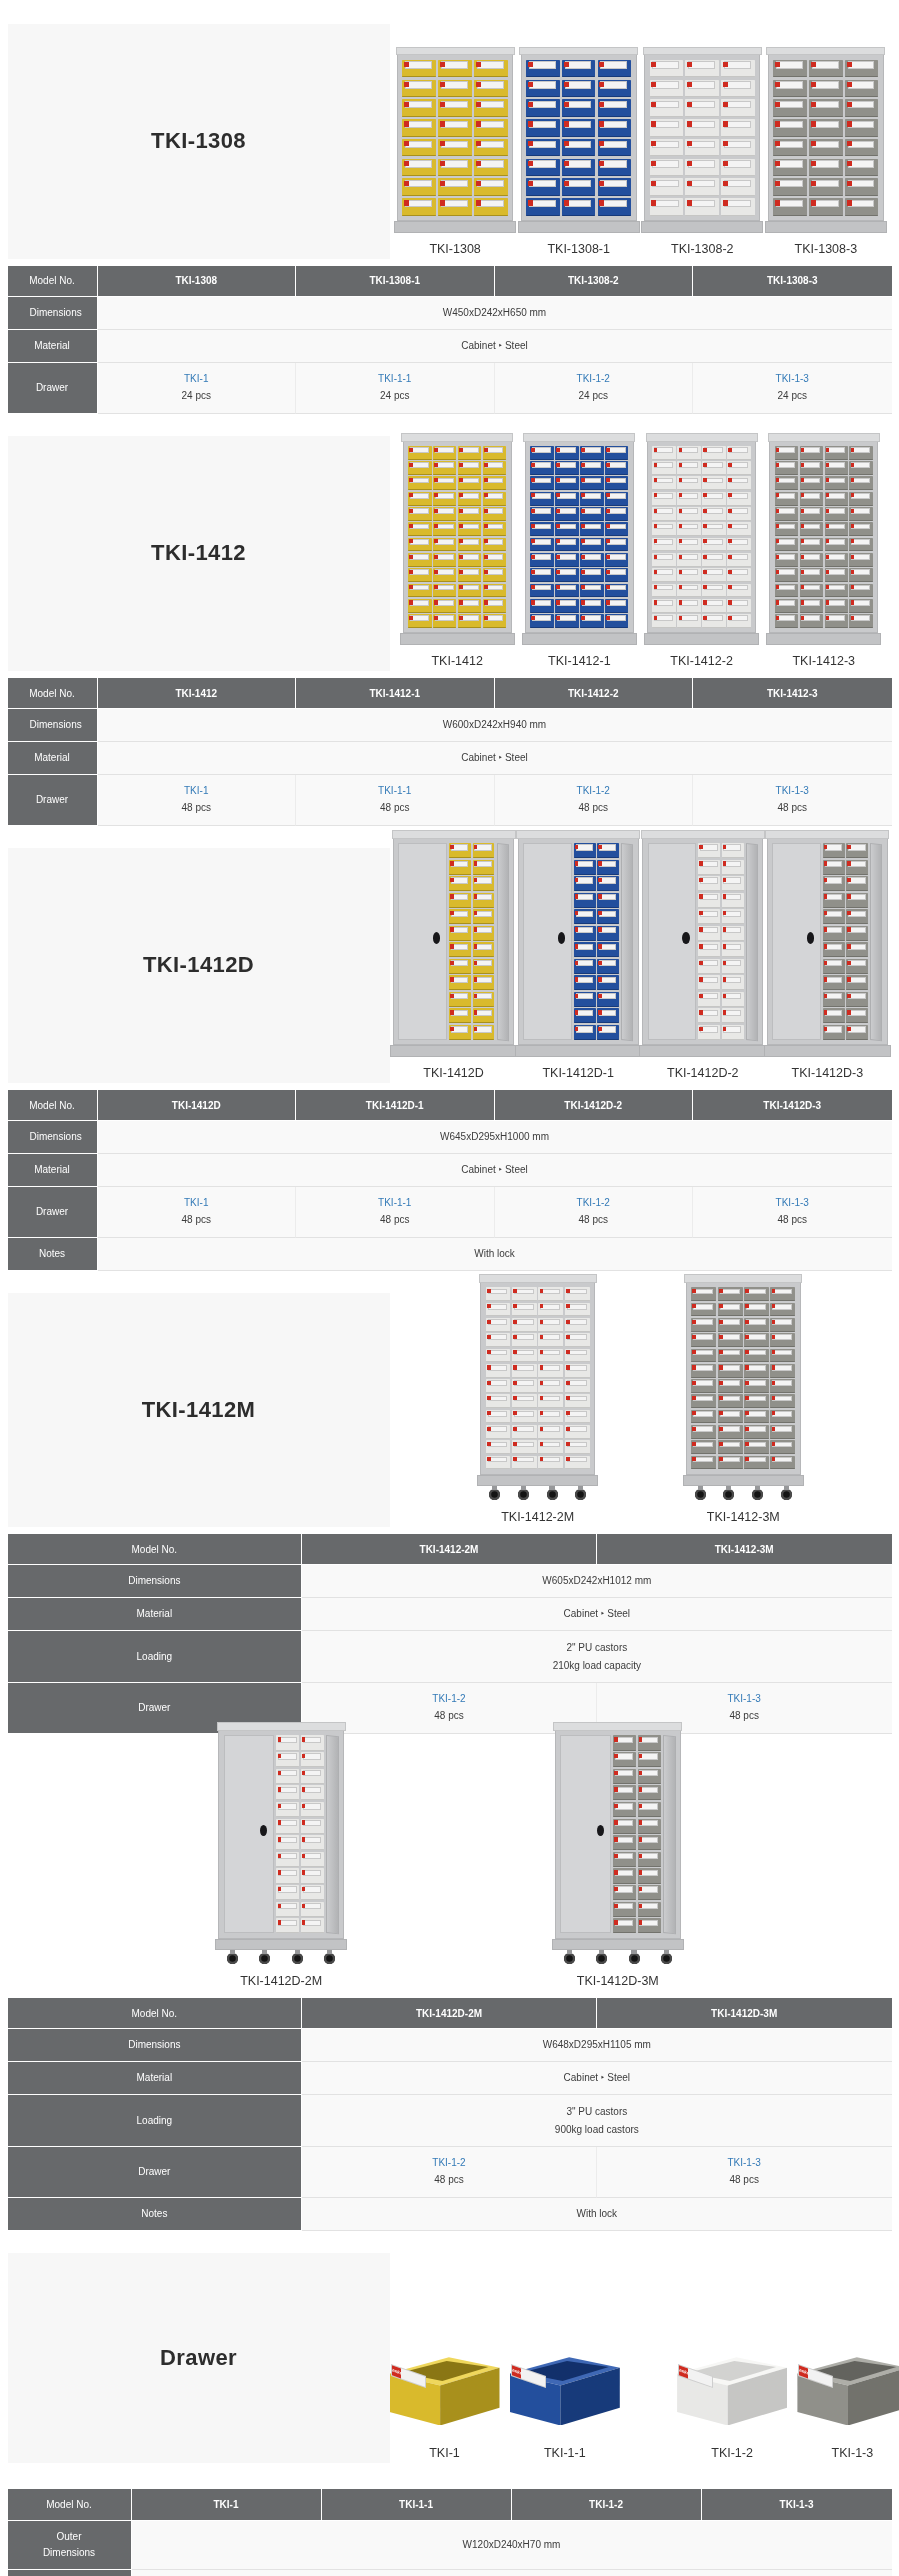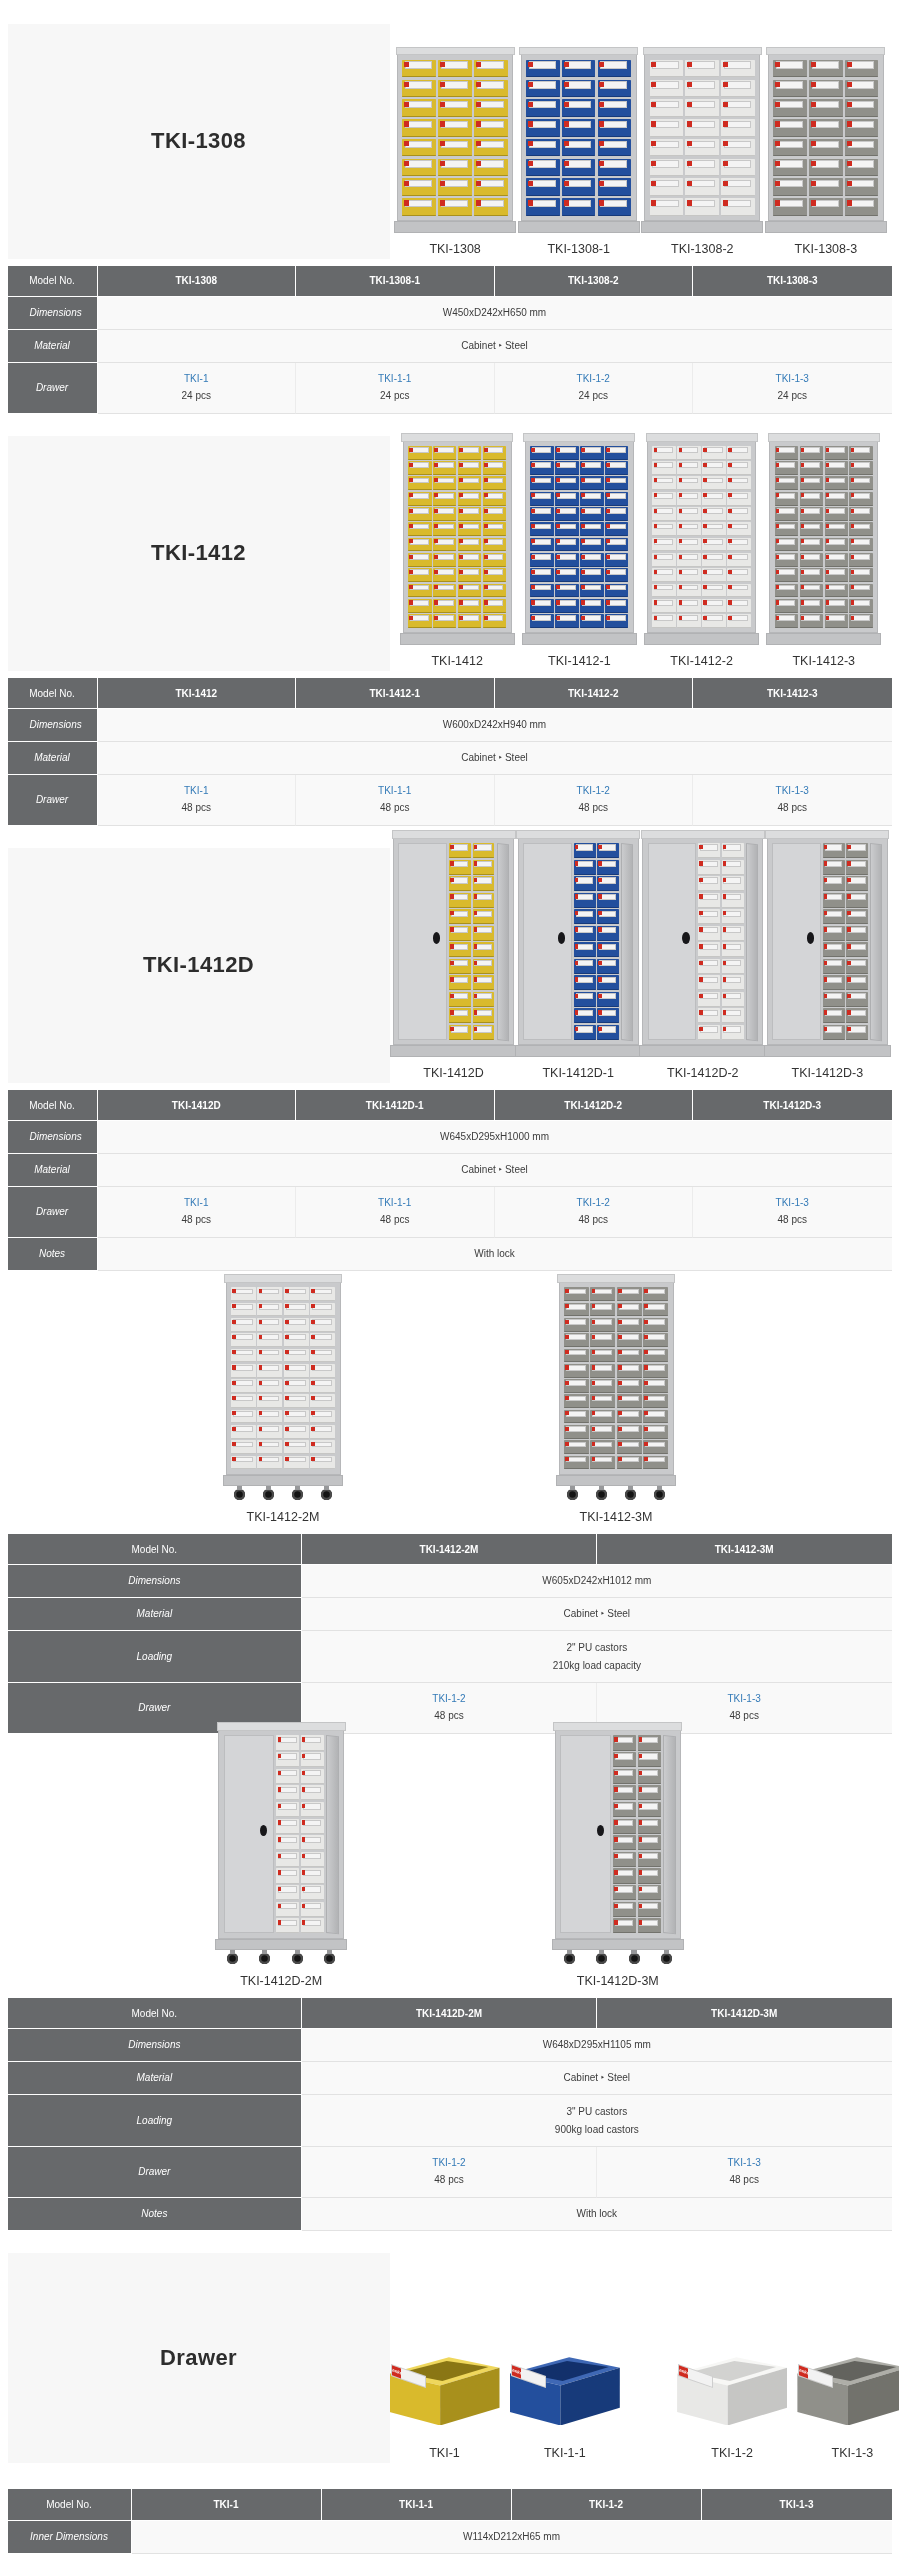--- a/index.html
+++ b/index.html
@@ -68,21 +68,21 @@
     display:flex; align-items:center; justify-content:center; overflow:hidden;}
   
   .spec{width:100%; border-collapse:separate; border-spacing:0; table-layout:fixed; margin-top:7.4px;}
   #sec-drawer .spec{margin-top:26.5px;}
   .spec th{
     background:#67696b; color:#ffffff; font-size:10px; font-weight:700;
     padding:9.6px 4.4px; border-right:1.5px solid #ffffff; border-bottom:1.5px solid #ffffff;
     text-align:center; overflow:hidden;
   }
   .spec th.hlbl, .spec th.rowlbl{font-weight:400;}
-  .spec th.rowlbl{padding:8px 22px; line-height:1.6;font-style:italic;}
+  .spec th.rowlbl{padding:8px 22px; line-height:1.6;}
   .spec td{
     background:#f9f9f9; font-size:10px; color:#3c3c3c; text-align:center;
     padding:8px 5.9px; border-right:0.7px solid #ececec; border-bottom:0.7px solid #e2e2e2;
     line-height:1.6; overflow:hidden;
   }
   .spec td:last-child, .spec th:last-child{border-right:none;}
   .cell-sub{color:#3c3c3c;}
   .two-line div{line-height:1.75;}
 </style>
 </head>
@@ -736,20 +736,23 @@
           </tr>
           <tr>
             <th class="rowlbl">Notes</th>
             <td colspan="4">With lock</td>
           </tr>
         </tbody>
       </table>
     </div>
     <div class="section" id="sec-tki-1412m">
       <div class="hero">
+        <div class="panel">
+          <div class="sec-title">TKI-1412M</div>
+        </div>
         <div class="products">
           <div class="product">
             <div class="cab k-cab12m">
               <div class="captop"></div>
               <div class="shell" style="grid-template-columns: repeat(4, 1fr);">
                 <div class="bin" style="background: rgb(232, 232, 230); border-bottom: 1.5px solid rgb(198, 198, 196);"></div>
                 <div class="bin" style="background: rgb(232, 232, 230); border-bottom: 1.5px solid rgb(198, 198, 196);"></div>
                 <div class="bin" style="background: rgb(232, 232, 230); border-bottom: 1.5px solid rgb(198, 198, 196);"></div>
                 <div class="bin" style="background: rgb(232, 232, 230); border-bottom: 1.5px solid rgb(198, 198, 196);"></div>
                 <div class="bin" style="background: rgb(232, 232, 230); border-bottom: 1.5px solid rgb(198, 198, 196);"></div>
@@ -1113,20 +1116,24 @@
           <tr class="hdr-row">
             <th class="hlbl">Model No.</th>
             <th>TKI-1</th>
             <th>TKI-1-1</th>
             <th>TKI-1-2</th>
             <th>TKI-1-3</th>
           </tr>
         </thead>
         <tbody>
           <tr>
+            <th class="rowlbl">Outer Dimensions</th>
+            <td colspan="4">W120xD240xH70 mm</td>
+          </tr>
+          <tr>
             <th class="rowlbl">Inner Dimensions</th>
             <td colspan="4">W114xD212xH65 mm</td>
           </tr>
         </tbody>
       </table>
     </div>
   </div>
 
 
 </body></html>

